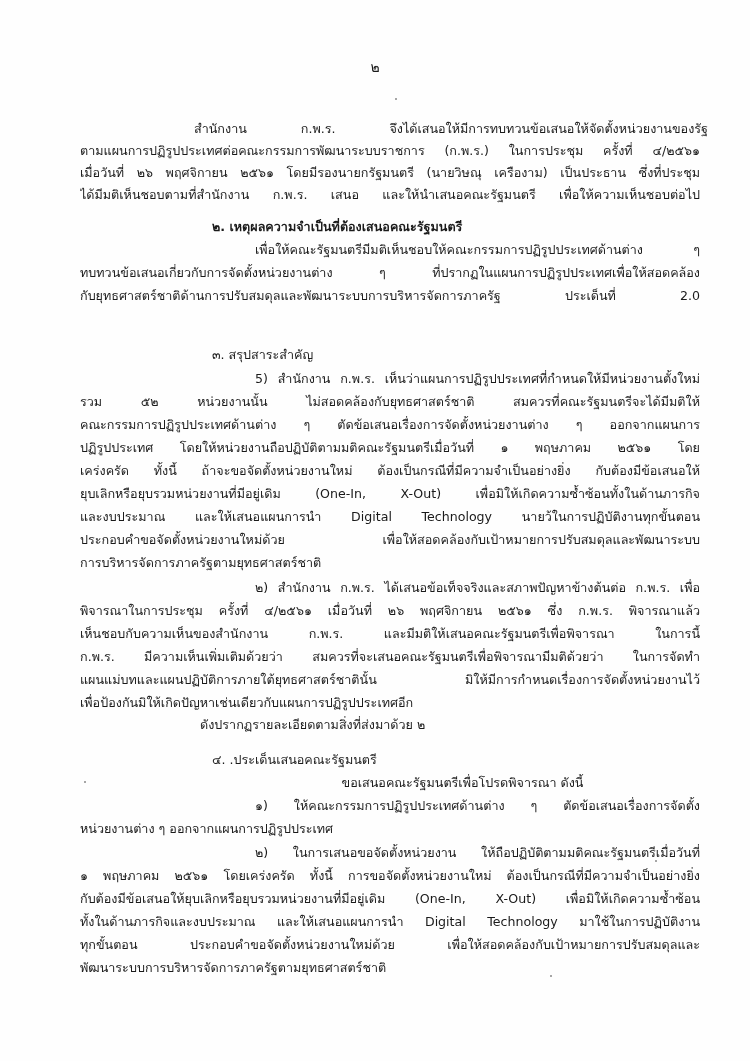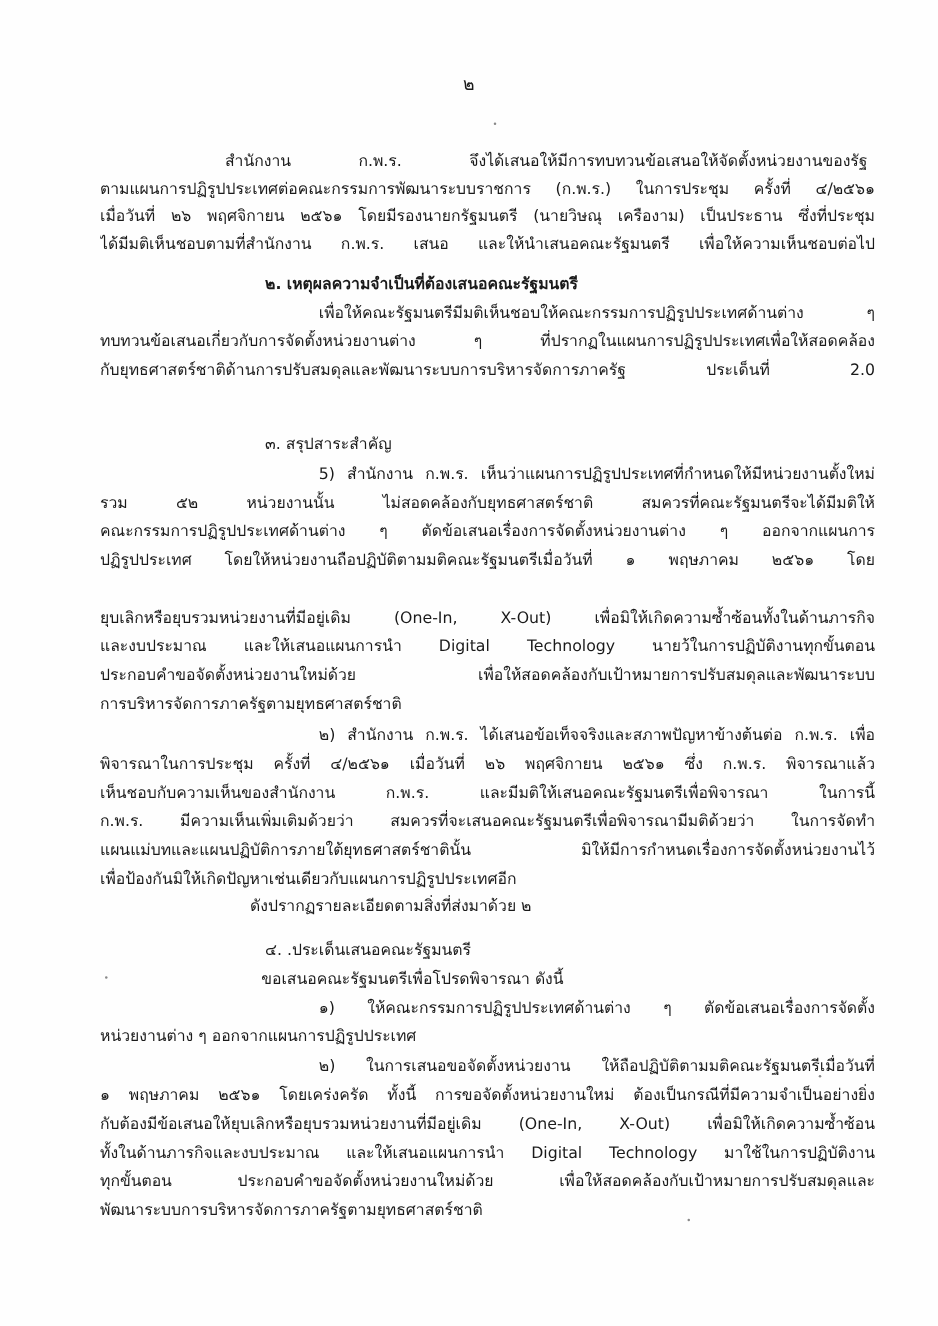--- a/index.html
+++ b/index.html
@@ -37,24 +37,24 @@
       white-space: nowrap;
       overflow: hidden;
     }
     .ln.justify {
       text-align: justify;
       text-align-last: justify;
       white-space: normal;
       height: 18px;
     }
     .bold { font-weight: bold; }
-    .ind1 { left: 180px; width: 514px; }
+    .ind1 { left: 194px; width: 514px; }
     .ind2 { left: 200px; width: 500px; }
     .ind3 { left: 212px; width: 488px; }
-    .ind4 { left: 209px; width: 475px; }
+    .ind4 { left: 225px; width: 475px; text-align: center; }
     .ind6 { left: 255px; width: 445px; }
     .speck {
       position: absolute;
       width: 2px; height: 2px;
       background: #888;
       border-radius: 1px;
     }
   </style>
 </head>
 <body>
@@ -72,20 +72,21 @@
   <div class="ln justify ind6" style="top:241px">เพื่อให้คณะรัฐมนตรีมีมติเห็นชอบให้คณะกรรมการปฏิรูปประเทศด้านต่าง ๆ</div>
   <div class="ln justify" style="top:264px">ทบทวนข้อเสนอเกี่ยวกับการจัดตั้งหน่วยงานต่าง ๆ ที่ปรากฏในแผนการปฏิรูปประเทศเพื่อให้สอดคล้อง</div>
   <div class="ln justify" style="top:287px">กับยุทธศาสตร์ชาติด้านการปรับสมดุลและพัฒนาระบบการบริหารจัดการภาครัฐ ประเด็นที่ 2.0</div>
 
   <div class="ln ind3" style="top:346px">๓. สรุปสาระสำคัญ</div>
 
   <div class="ln justify ind6" style="top:370px">5) สำนักงาน ก.พ.ร. เห็นว่าแผนการปฏิรูปประเทศที่กำหนดให้มีหน่วยงานตั้งใหม่</div>
   <div class="ln justify" style="top:393px">รวม ๕๒ หน่วยงานนั้น ไม่สอดคล้องกับยุทธศาสตร์ชาติ สมควรที่คณะรัฐมนตรีจะได้มีมติให้</div>
   <div class="ln justify" style="top:416px">คณะกรรมการปฏิรูปประเทศด้านต่าง ๆ ตัดข้อเสนอเรื่องการจัดตั้งหน่วยงานต่าง ๆ ออกจากแผนการ</div>
   <div class="ln justify" style="top:439px">ปฏิรูปประเทศ โดยให้หน่วยงานถือปฏิบัติตามมติคณะรัฐมนตรีเมื่อวันที่ ๑ พฤษภาคม ๒๕๖๑ โดย</div>
+  <div class="ln justify" style="top:462px">เคร่งครัด ทั้งนี้ ถ้าจะขอจัดตั้งหน่วยงานใหม่ ต้องเป็นกรณีที่มีความจำเป็นอย่างยิ่ง กับต้องมีข้อเสนอให้</div>
   <div class="ln justify" style="top:485px">ยุบเลิกหรือยุบรวมหน่วยงานที่มีอยู่เดิม (One-In, X-Out) เพื่อมิให้เกิดความซ้ำซ้อนทั้งในด้านภารกิจ</div>
   <div class="ln justify" style="top:508px">และงบประมาณ และให้เสนอแผนการนำ Digital Technology นายว้ในการปฏิบัติงานทุกขั้นตอน</div>
   <div class="ln justify" style="top:531px">ประกอบคำขอจัดตั้งหน่วยงานใหม่ด้วย เพื่อให้สอดคล้องกับเป้าหมายการปรับสมดุลและพัฒนาระบบ</div>
   <div class="ln" style="top:554px">การบริหารจัดการภาครัฐตามยุทธศาสตร์ชาติ</div>
 
   <div class="ln justify ind6" style="top:579px">๒) สำนักงาน ก.พ.ร. ได้เสนอข้อเท็จจริงและสภาพปัญหาข้างต้นต่อ ก.พ.ร. เพื่อ</div>
   <div class="ln justify" style="top:602px">พิจารณาในการประชุม ครั้งที่ ๔/๒๕๖๑ เมื่อวันที่ ๒๖ พฤศจิกายน ๒๕๖๑ ซึ่ง ก.พ.ร. พิจารณาแล้ว</div>
   <div class="ln justify" style="top:625px">เห็นชอบกับความเห็นของสำนักงาน ก.พ.ร.  และมีมติให้เสนอคณะรัฐมนตรีเพื่อพิจารณา  ในการนี้</div>
   <div class="ln justify" style="top:648px">ก.พ.ร. มีความเห็นเพิ่มเติมด้วยว่า สมควรที่จะเสนอคณะรัฐมนตรีเพื่อพิจารณามีมติด้วยว่า ในการจัดทำ</div>
   <div class="ln justify" style="top:671px">แผนแม่บทและแผนปฏิบัติการภายใต้ยุทธศาสตร์ชาตินั้น มิให้มีการกำหนดเรื่องการจัดตั้งหน่วยงานไว้</div>

